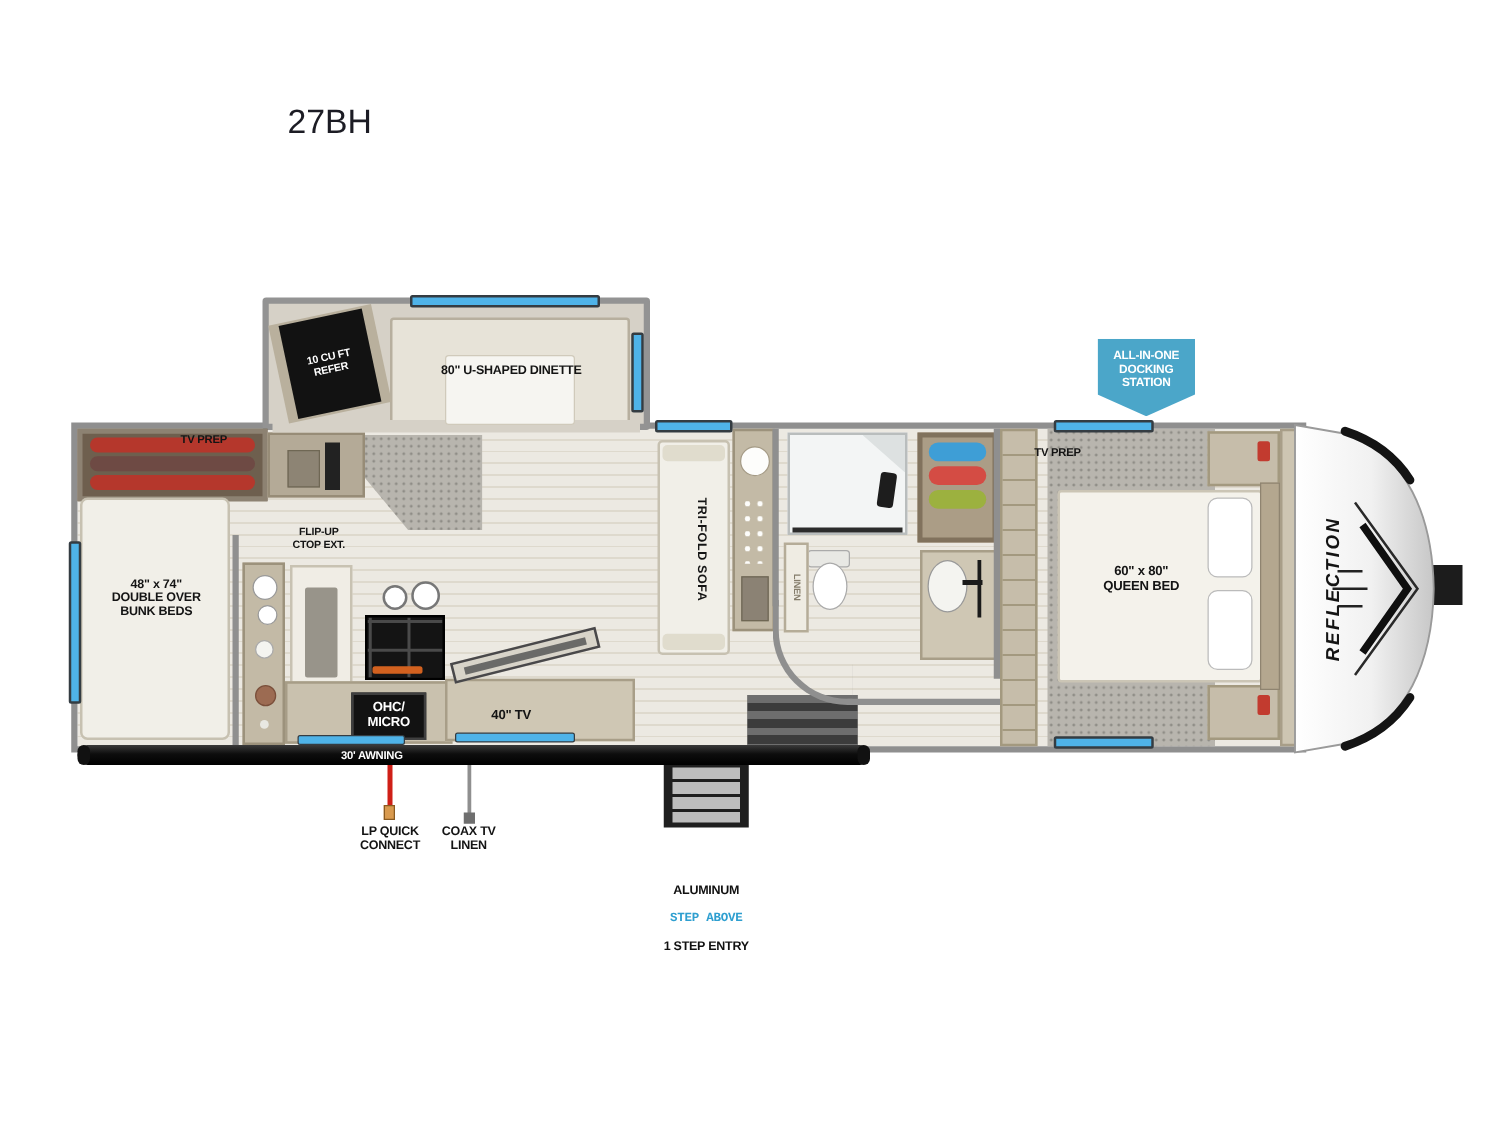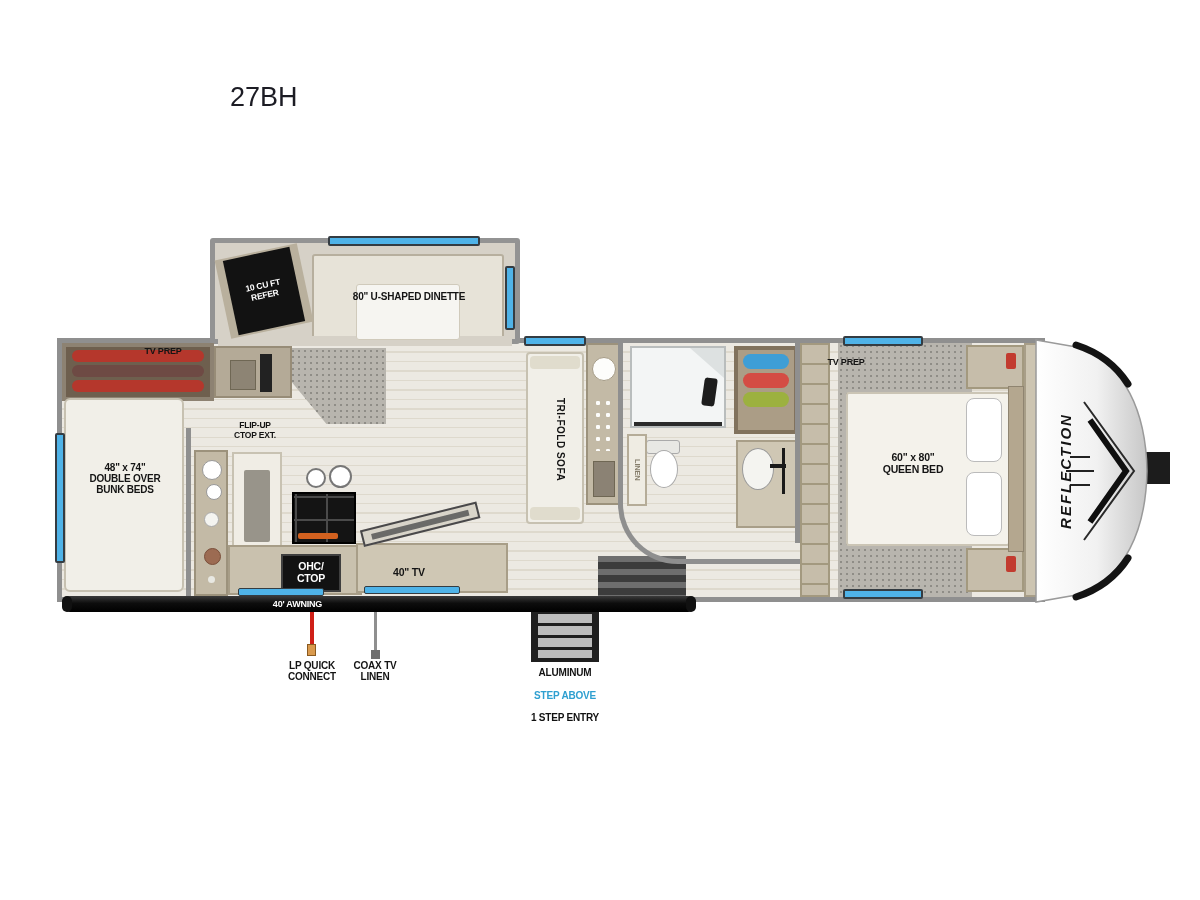--- a/index.html
+++ b/index.html
@@ -83,21 +83,21 @@
   <div class="abs" style="left:228px;top:545px;width:134px;height:50px;background:#c9c1ae;border:2px solid #a79d87;z-index:3;"></div>
   <div class="abs" style="left:306px;top:468px;width:20px;height:20px;background:#fff;border:2px solid #777;border-radius:50%;z-index:4;"></div>
   <div class="abs" style="left:329px;top:465px;width:23px;height:23px;background:#fff;border:2px solid #777;border-radius:50%;z-index:4;"></div>
   <div class="abs" style="left:292px;top:492px;width:64px;height:52px;background:#141414;border:2px solid #000;z-index:4;
               background-image:linear-gradient(#4a4a4a 2px,transparent 2px),linear-gradient(90deg,#4a4a4a 2px,transparent 2px);
               background-size:31px 23px;background-position:1px 2px;">
     <div style="position:absolute;left:4px;bottom:3px;width:40px;height:6px;background:#d2611f;border-radius:2px;"></div>
   </div>
   <div class="abs" style="left:281px;top:554px;width:60px;height:38px;background:#121212;border:2px solid #3f3f3f;z-index:5;display:flex;align-items:center;justify-content:center;">
     <span class="lbl white" style="position:static;font-size:10.5px;">OHC/
-CTOP</span>
+MICRO</span>
   </div>
   <div class="win" style="left:238px;top:588px;width:86px;height:8px;border-width:1px;"></div>
 
   <div class="abs" style="left:356px;top:543px;width:152px;height:50px;background:#cfc7b4;border:2px solid #a89e88;z-index:3;"></div>
   <div class="abs" style="left:364px;top:530px;width:120px;height:17px;background:#d8d4c9;border:2px solid #49484a;transform:rotate(-14deg);transform-origin:left bottom;z-index:4;">
     <div style="position:absolute;left:8px;top:4px;width:100px;height:6px;background:#6a6a68;"></div>
   </div>
   <div class="lbl" style="left:378px;top:567px;width:62px;font-size:10.5px;">40" TV</div>
   <div class="win" style="left:364px;top:586px;width:96px;height:8px;border-width:1px;"></div>
 
@@ -181,36 +181,40 @@
     <line x1="40" y1="131" x2="60" y2="131" stroke="#222" stroke-width="2"></line>
     <line x1="36" y1="145" x2="64" y2="145" stroke="#222" stroke-width="2"></line>
     <line x1="40" y1="159" x2="60" y2="159" stroke="#222" stroke-width="2"></line>
     <text transform="rotate(-90 36 145)" x="36" y="150" text-anchor="middle" font-family="Liberation Sans, sans-serif" font-size="15" font-weight="bold" font-style="italic" letter-spacing="2" fill="#141414">REFLECTION</text>
   </svg>
 
   <div class="abs" style="left:62px;top:596px;width:634px;height:16px;background:linear-gradient(#3a3a3a,#0d0d0d 45%,#000);border-radius:8px;z-index:6;">
     <div style="position:absolute;left:0;top:0;width:10px;height:16px;background:#111;border-radius:8px;"></div>
     <div style="position:absolute;right:0;top:0;width:10px;height:16px;background:#111;border-radius:8px;"></div>
   </div>
-  <div class="lbl white" style="left:240px;top:599px;width:115px;font-size:9px;z-index:7;">40' AWNING</div>
+  <div class="lbl white" style="left:240px;top:599px;width:115px;font-size:9px;z-index:7;">30' AWNING</div>
 
   <div class="abs" style="left:310px;top:612px;width:4px;height:32px;background:#cf1f17;z-index:5;"></div>
   <div class="abs" style="left:307px;top:644px;width:9px;height:12px;background:#d99a4e;border:1px solid #8a5a20;z-index:5;"></div>
   <div class="lbl" style="left:281px;top:660px;width:62px;">LP QUICK
 CONNECT</div>
 
   <div class="abs" style="left:374px;top:612px;width:3px;height:40px;background:#8f8f8f;z-index:5;"></div>
   <div class="abs" style="left:371px;top:650px;width:9px;height:9px;background:#6f6f6f;z-index:5;"></div>
   <div class="lbl" style="left:346px;top:660px;width:58px;">COAX TV
 LINEN</div>
 
   <div class="abs" style="left:531px;top:610px;width:68px;height:52px;background:#1f1f1f;z-index:5;">
     <div style="position:absolute;left:7px;right:7px;top:4px;bottom:4px;
                 background:repeating-linear-gradient(to bottom,#bdbdbd 0 9px,#1f1f1f 9px 12px);"></div>
   </div>
-  <div class="lbl" style="left:519px;top:656px;width:92px;">
+  <div class="lbl" style="left:519px;top:696px;width:92px;">
     <span style="display:block;color:#111;">ALUMINUM</span>
-    <span style="display:block;color:#2e9fd0;">STEP ABOVE</span>
+    <span style="display:block;color:#2e9fd0;font-family:Liberation Mono, monospace;">STEP ABOVE</span>
     <span style="display:block;color:#111;">1 STEP ENTRY</span>
   </div>
 
+  <div class="badge" style="left:878px;top:271px;width:78px;height:62px;background:#4ba6c9;font-size:9.5px;padding-top:8px;
+              clip-path:polygon(0 0,100% 0,100% 72%,50% 100%,0 72%);">ALL-IN-ONE
+DOCKING
+STATION</div>
 
 </div>
 
 </body></html>

